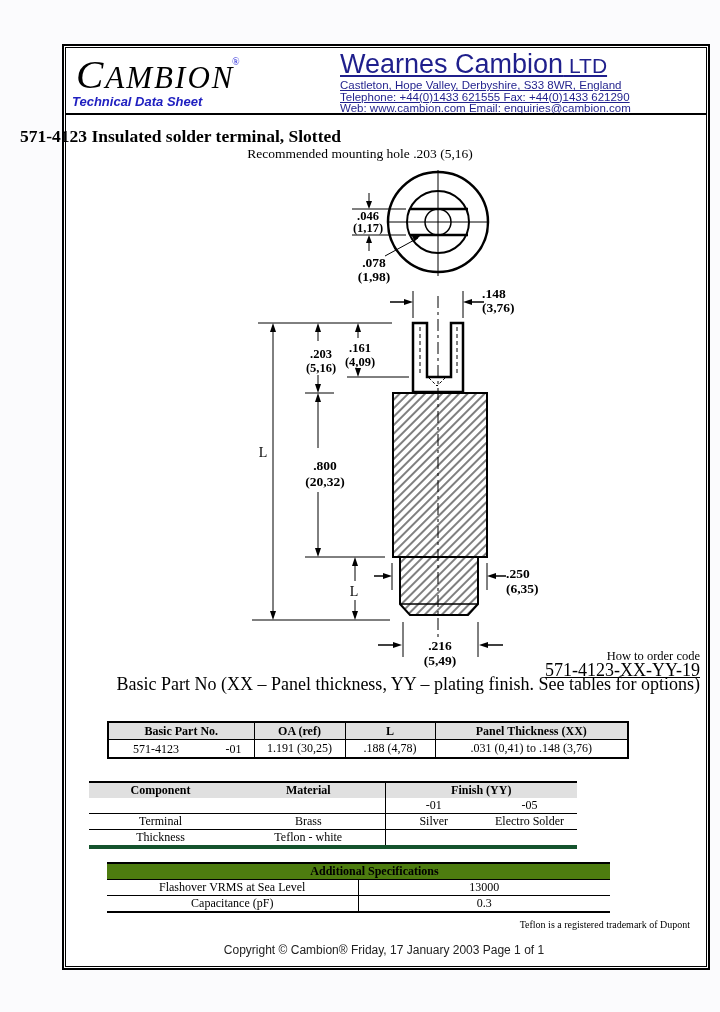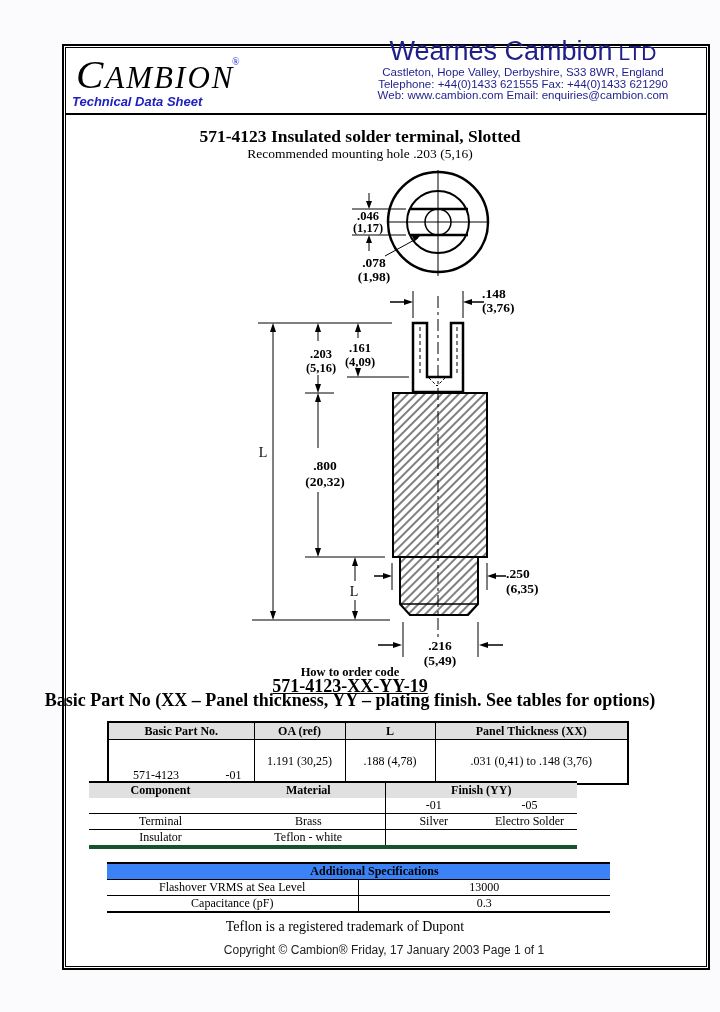--- a/index.html
+++ b/index.html
@@ -10,54 +10,54 @@
         border:2px solid #000;background:#fff;}
   .frame-inner{position:absolute;inset:1px;border:1px solid #000;}
   
   .hdr-divider{position:absolute;left:66px;top:113px;width:640px;height:2px;background:#000;}
   .logo{position:absolute;left:76px;top:50px;font-family:"Liberation Serif",serif;
         font-style:italic;font-size:31px;color:#000000;letter-spacing:2px;display:block;}
   .logo::first-letter{font-size:41px;}
   .logo-reg{position:absolute;left:232px;top:56px;font-size:10px;color:#2323d6;}
   .tagline{position:absolute;left:72px;top:94px;font-family:"Liberation Sans",sans-serif;
         font-style:italic;font-weight:bold;font-size:13px;color:#2020c0;}
-  .hdr-right{position:absolute;left:340px;top:37px;width:366px;text-align:center;
-        font-family:"Liberation Sans",sans-serif;color:#1f1f8c;}
+  .hdr-right{position:absolute;left:340px;top:50px;width:366px;text-align:left;
+        font-family:"Liberation Sans",sans-serif;color:#1f1f8c;text-decoration:underline;}
   .company{font-size:27px;line-height:29px;letter-spacing:0px;}
   .company-suffix{font-size:21px;}
   .hdr-line{font-size:11.5px;line-height:11.5px;}
   
-  .doc-title{position:absolute;left:20px;top:126px;width:680px;text-align:center;
+  .doc-title{position:absolute;left:20px;top:126px;width:680px;
         font-size:17.5px;font-weight:bold;}
   .doc-subtitle{position:absolute;left:20px;top:146px;width:680px;text-align:center;font-size:13.5px;}
   
-  .order{position:absolute;left:0px;top:665px;width:700px;text-align:center;font-weight:bold;}
+  .order{position:absolute;left:0px;top:649px;width:700px;text-align:right;font-weight:normal;}
   .order-heading{font-size:12.5px;line-height:14px;}
   .order-code{font-size:18px;line-height:14px;text-decoration:underline;}
   .order-note{font-size:18px;line-height:14px;}
   
   table{border-collapse:collapse;table-layout:fixed;font-size:12px;}
   td,th{padding:0;overflow:hidden;white-space:nowrap;font-weight:normal;text-align:center;}
   .t-part{position:absolute;left:107px;top:721px;width:520px;border:2px solid #000;}
   .t-part th{background:#e0e0e0;font-weight:bold;border:1px solid #000;height:16px;}
   .t-part td{border:1px solid #000;height:15px;}
-  .pn-cell{display:flex;justify-content:space-between;padding:8px 12px 0 24px;margin-top:20px;}
+  .pn-cell{display:flex;justify-content:space-between;padding:2px 12px 0 24px;}
   .t-mat{position:absolute;left:89px;top:781px;width:488px;border-top:2px solid #000;border-bottom:4px solid #14532d;}
   .t-mat .hrow th{background:#e0e0e0;font-weight:bold;height:14px;}
   .t-mat .subrow td{height:12px;border-bottom:1px solid #000;}
   .t-mat .drow td{height:14px;}
   .t-mat .drow1 td{border-bottom:1px solid #000;}
   .t-mat .vline{border-left:1px solid #000;margin-top:12px;}
   .t-spec{position:absolute;left:107px;top:862px;width:503px;border-top:2px solid #000;border-bottom:2px solid #000;}
-  .t-spec th{background:#3b82f6;font-weight:bold;height:15px;border-bottom:1px solid #000;padding-left:32px;}
+  .t-spec th{background:#4d7c0f;font-weight:bold;height:15px;border-bottom:1px solid #000;padding-left:32px;}
   .t-spec td{height:14px;text-align:center;}
   .t-spec .r1 td{border-bottom:1px solid #000;}
   .t-spec .vline{border-left:1px solid #000;}
   
-  .trademark{position:absolute;left:0;top:919px;width:690px;text-align:center;font-size:14px;}
+  .trademark{position:absolute;left:0;top:919px;width:690px;text-align:right;font-size:10px;}
   .copyright{position:absolute;left:0;top:943px;width:680px;text-align:center;
         font-family:"Liberation Sans",sans-serif;font-size:12px;color:#222;margin-left:44px;}
   
   .drawing{position:absolute;left:0;top:160px;}
   .dim{font-family:"Liberation Serif",serif;font-weight:bold;font-size:12.5px;}
   .dimbig{font-family:"Liberation Serif",serif;font-weight:bold;font-size:13.5px;}
   .dimL{font-family:"Liberation Serif",serif;font-size:14px;}
 </style>
 </head>
 <body>
@@ -250,21 +250,21 @@
       <td class="vline">-01</td>
       <td>-05</td>
     </tr>
     <tr class="drow drow1">
       <td>Terminal</td>
       <td>Brass</td>
       <td class="vline">Silver</td>
       <td>Electro Solder</td>
     </tr>
     <tr class="drow">
-      <td>Insulator</td>
+      <td>Thickness</td>
       <td>Teflon - white</td>
       <td class="vline"></td>
       <td></td>
     </tr>
   </tbody>
     </table>
 
   <table class="t-spec">
     <colgroup>
         <col style="width:251px">

